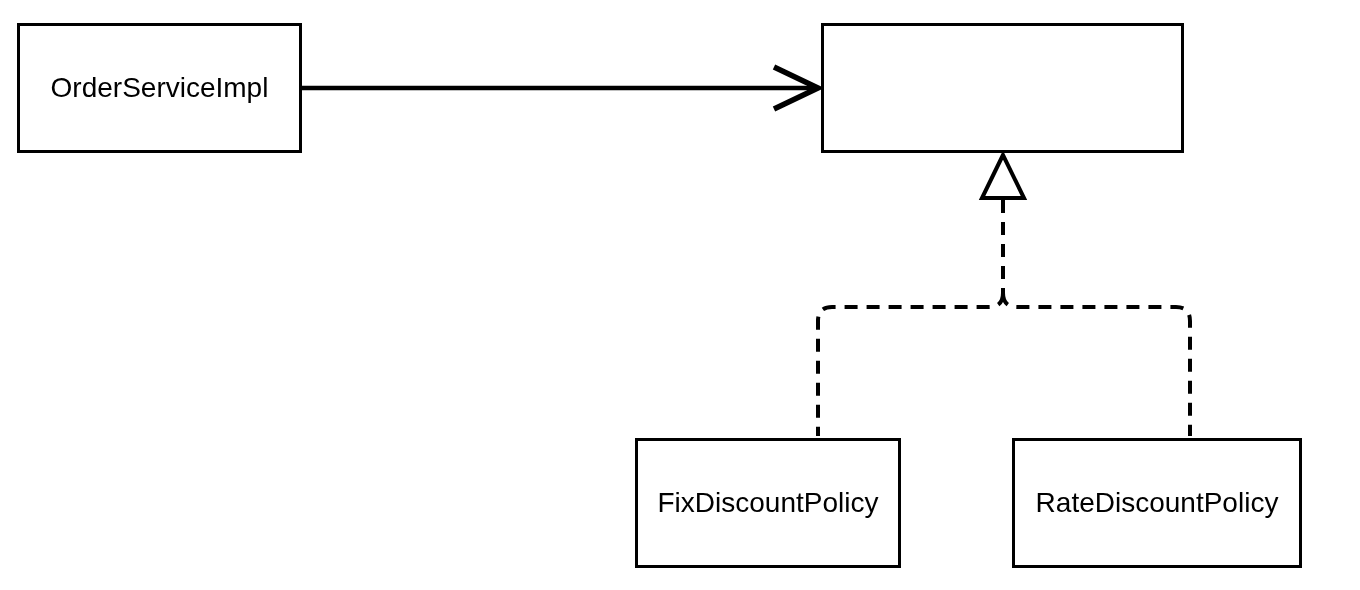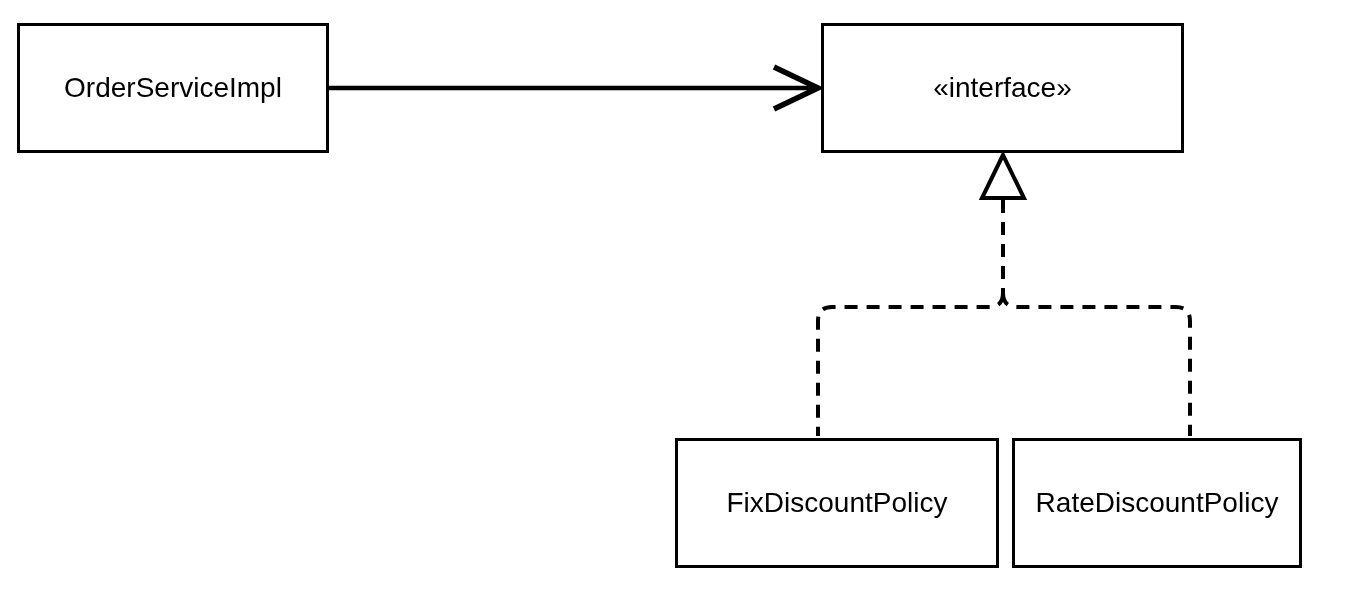--- a/index.html
+++ b/index.html
@@ -36,23 +36,23 @@
     line-height: 36px;
     text-align: center;
     white-space: nowrap;
   }
   .uml-box .stereotype {
     font-weight: 400;
   }
   .uml-box .iface-name {
     font-weight: 700;
   }
-  #box-order-service   { left: 17px;   top: 23px;  width: 312px; height: 130px; }
+  #box-order-service   { left: 17px;   top: 23px;  width: 285px; height: 130px; }
   #box-discount-policy { left: 821px;  top: 23px;  width: 363px; height: 130px; }
-  #box-fix-discount    { left: 675px;  top: 438px; width: 324px; height: 130px; text-align: right; }
+  #box-fix-discount    { left: 635px;  top: 438px; width: 266px; height: 130px; text-align: right; }
   #box-rate-discount   { left: 1012px; top: 438px; width: 290px; height: 130px; }
 </style>
 </head>
 <body>
 
 <div class="canvas">
 
   <svg class="edges-svg" viewBox="0 0 1360 590" xmlns="http://www.w3.org/2000/svg">
 
     <g>
@@ -67,21 +67,20 @@
     <path d="M 1003 293 Q 1003 307 989 307 L 832 307 Q 818 307 818 321 L 818 436" fill="none" stroke="#000000" stroke-width="4" stroke-dasharray="13 9"></path>
 
     <path d="M 1003 293 Q 1003 307 1017 307 L 1176 307 Q 1190 307 1190 321 L 1190 436" fill="none" stroke="#000000" stroke-width="4" stroke-dasharray="13 9"></path>
   </svg>
 
   <div class="uml-box" id="box-order-service">
     <span>OrderServiceImpl</span>
   </div>
 
   <div class="uml-box" id="box-discount-policy">
-    <span class="stereotype">«interface»</span>
   </div>
 
   <div class="uml-box" id="box-fix-discount">
     <span>FixDiscountPolicy</span>
   </div>
 
   <div class="uml-box" id="box-rate-discount">
     <span>RateDiscountPolicy</span>
   </div>
 

